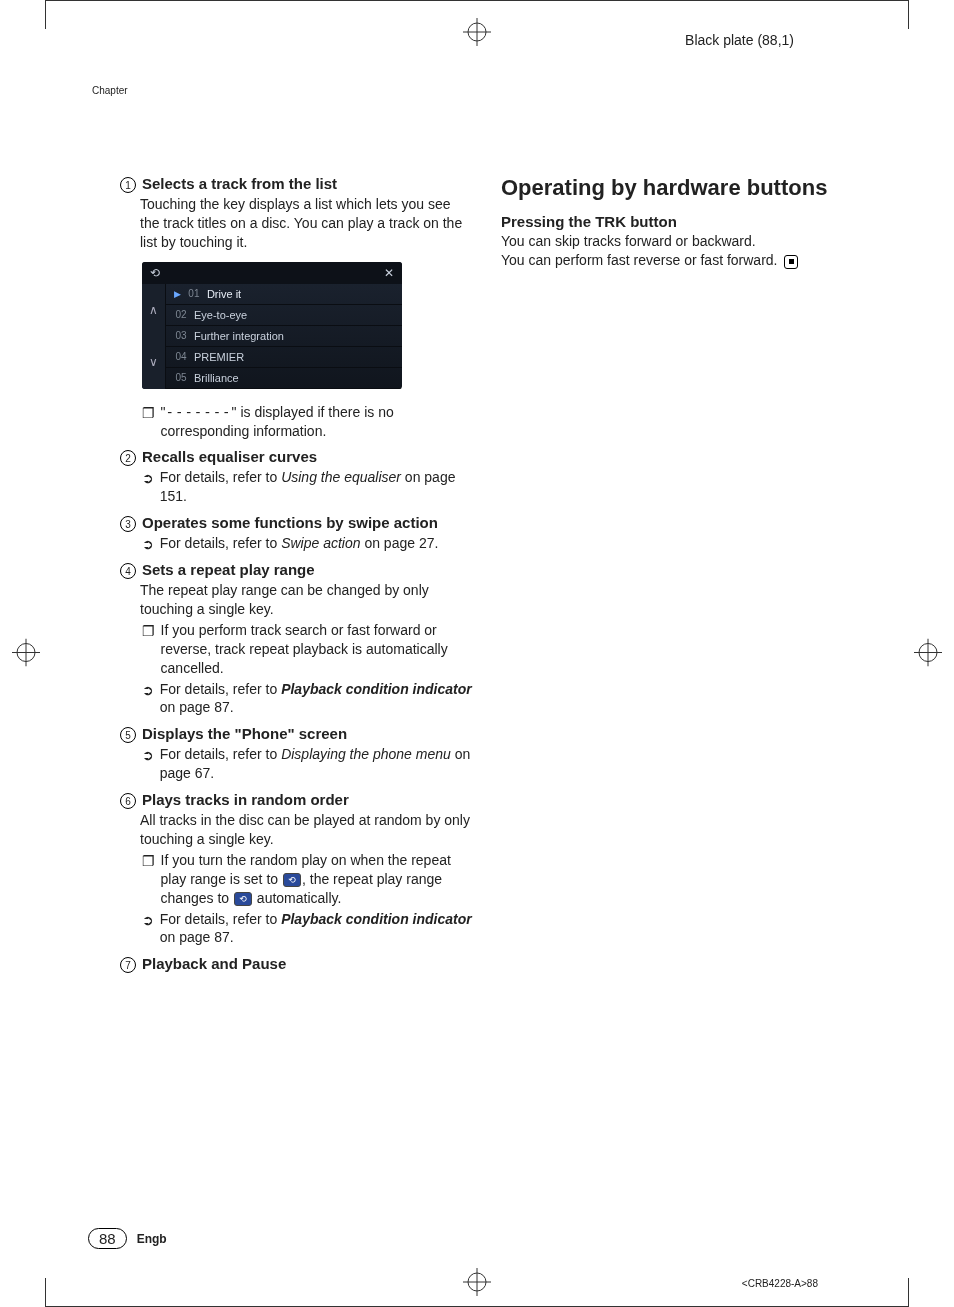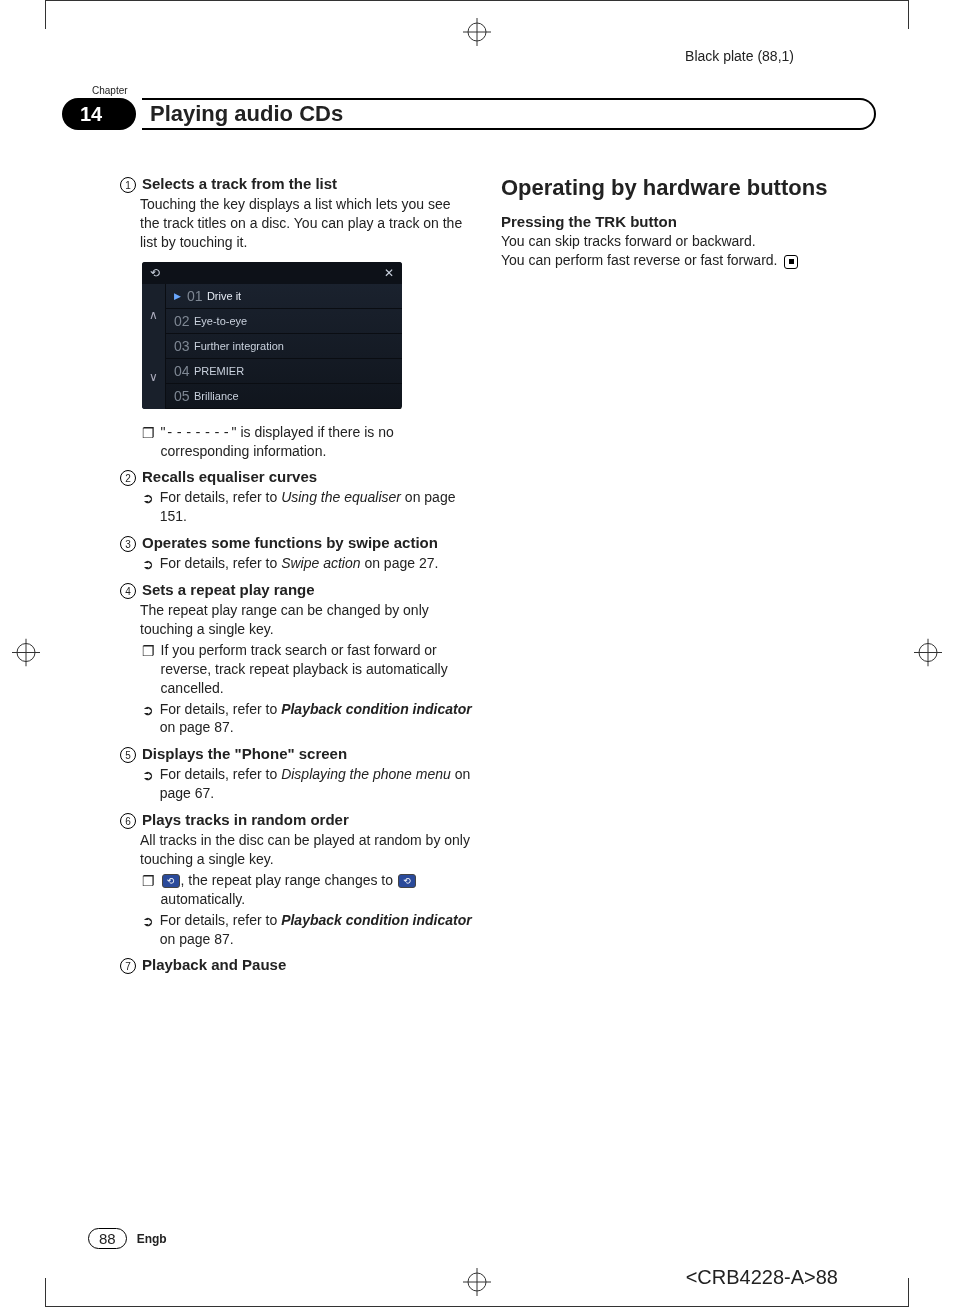--- a/index.html
+++ b/index.html
@@ -9,21 +9,21 @@
   .crop-top::before,.crop-top::after{content:"";position:absolute;top:-28px;width:1px;height:56px;background:#333}
   .crop-top::before{left:0}.crop-top::after{right:0}
   .crop-bottom{position:absolute;bottom:0;left:45px;right:45px;height:4px;border-bottom:1px solid #333}
   .crop-bottom::before,.crop-bottom::after{content:"";position:absolute;bottom:-28px;width:1px;height:56px;background:#333}
   .crop-bottom::before{left:0}.crop-bottom::after{right:0}
   .reg-top,.reg-bottom,.reg-left,.reg-right{position:absolute}
   .reg-top{top:18px;left:50%;transform:translateX(-50%)}
   .reg-bottom{bottom:8px;left:50%;transform:translateX(-50%)}
   .reg-left{top:50%;left:12px;transform:translateY(-50%)}
   .reg-right{top:50%;right:12px;transform:translateY(-50%)}
-  .black-plate{position:absolute;top:48px;right:160px;font-size:14px}
+  .black-plate{position:absolute;top:32px;right:160px;font-size:14px}
   .header-area{position:absolute;left:62px;top:85px;right:78px}
   .chapter-label{font-size:10px;font-weight:normal;margin-left:30px;margin-bottom:2px}
   .header-bar{display:flex;align-items:center;height:32px}
   .chap-tab{background:#000;color:#fff;font-weight:bold;font-size:20px;width:58px;height:32px;display:flex;align-items:center;justify-content:center;border-radius:16px 0 0 16px;position:relative}
   .chap-tab::after{content:"";position:absolute;right:-16px;top:0;width:32px;height:32px;background:#000;border-radius:50%}
   .chap-num{position:relative;z-index:2}
   .title-bar{flex:1;height:32px;border:2px solid #000;border-left:none;border-radius:0 16px 16px 0;display:flex;align-items:center;margin-left:22px}
   .title-text{font-weight:bold;font-size:22px;padding-left:8px}
   .columns{position:absolute;top:175px;left:120px;right:100px;display:flex;gap:28px}
   .col{flex:1;min-width:0}
@@ -45,28 +45,28 @@
   .play-g{font-family:Arial}
   .screenshot{width:260px;margin:10px 0 14px 22px;background:linear-gradient(#1c2431,#10151d);border-radius:3px;overflow:hidden;font-size:11px;color:#c9d1dd}
   .ss-top{display:flex;justify-content:space-between;align-items:center;padding:4px 8px;background:#0d1118;font-size:12px}
   .ss-body{display:flex}
   .ss-arrows{width:24px;display:flex;flex-direction:column}
   .ss-arrow{flex:1;display:flex;align-items:center;justify-content:center;background:#19202b;border-right:1px solid #0a0d12;font-size:12px;color:#aab}
   .ss-list{flex:1}
   .ss-row{padding:4px 8px;border-bottom:1px solid #0a0d12;display:flex;align-items:center;gap:6px}
   .ss-row.current{color:#e6ecf5}
   .ss-play{color:#6aa8ff;font-size:9px}
-  .ss-num{color:#7e8793;width:14px;text-align:left;font-size:14px}
+  .ss-num{color:#7e8793;width:14px;text-align:center;font-size:10px}
   h2.sec{font-size:22px;font-weight:bold;line-height:1.2;}
   h3.sub{font-size:15px;font-weight:bold;margin:12px 0 2px 0;display:block}
   .col2 .ibody{margin-left:0}
   .footer{position:absolute;bottom:58px;left:88px;display:flex;align-items:center;gap:10px}
   .footer-num{border:1.5px solid #000;border-radius:12px;padding:1px 10px;font-weight:normal;font-size:15px}
   .footer-lang{font-size:12px;font-weight:bold}
-  .doc-code{position:absolute;bottom:18px;right:116px;font-size:20px}
+  .doc-code{position:absolute;bottom:18px;right:136px;font-size:10px}
 </style>
 </head>
 <body>
 
 <div class="page">
 
   <div class="crop-top"></div>
   <div class="crop-bottom"></div>
   <div class="reg-top">
     <svg width="28" height="28">
@@ -94,28 +94,20 @@
         <circle cx="14" cy="14" r="9" fill="none" stroke="#333"></circle>
         <line x1="14" y1="0" x2="14" y2="28" stroke="#333"></line>
         <line x1="0" y1="14" x2="28" y2="14" stroke="#333"></line>
       </svg>
   </div>
 
   <div class="black-plate">Black plate (88,1)</div>
 
   <div class="header-area">
     <div class="chapter-label">Chapter</div>
-    <div class="header-bar">
-      <div class="chap-tab">
-          <span class="chap-num">14</span>
-        </div>
-      <div class="title-bar">
-        <span class="title-text">Playing audio CDs</span>
-      </div>
-    </div>
   </div>
 
   <div class="columns">
 
     <div class="col">
 
       <div class="item">
         <div class="item-head">
           <span class="circled">1</span>
           <span class="ihead">Selects a track from the list</span>
@@ -217,21 +209,21 @@
 
       <div class="item">
         <div class="item-head">
           <span class="circled">6</span>
           <span class="ihead">Plays tracks in random order</span>
         </div>
         <div class="ibody">All tracks in the disc can be played at random by only touching a single key.</div>
         <div class="sub">
           <span class="bul">❐</span>
           <span class="txt">
-            <span class="inline-icon">
+            <span>If you turn the random play on when the repeat play range is set to </span><span class="inline-icon">
                 <span>⟲</span>
               </span><span>, the repeat play range changes to </span><span class="inline-icon">
                 <span>⟲</span>
               </span><span> automatically.</span>
           </span>
         </div>
         <div class="sub">
           <span class="bul">➲</span>
           <span class="txt"><span>For details, refer to </span><span class="bolditalic">Playback condition indicator</span><span> on page 87.</span></span>
         </div>

